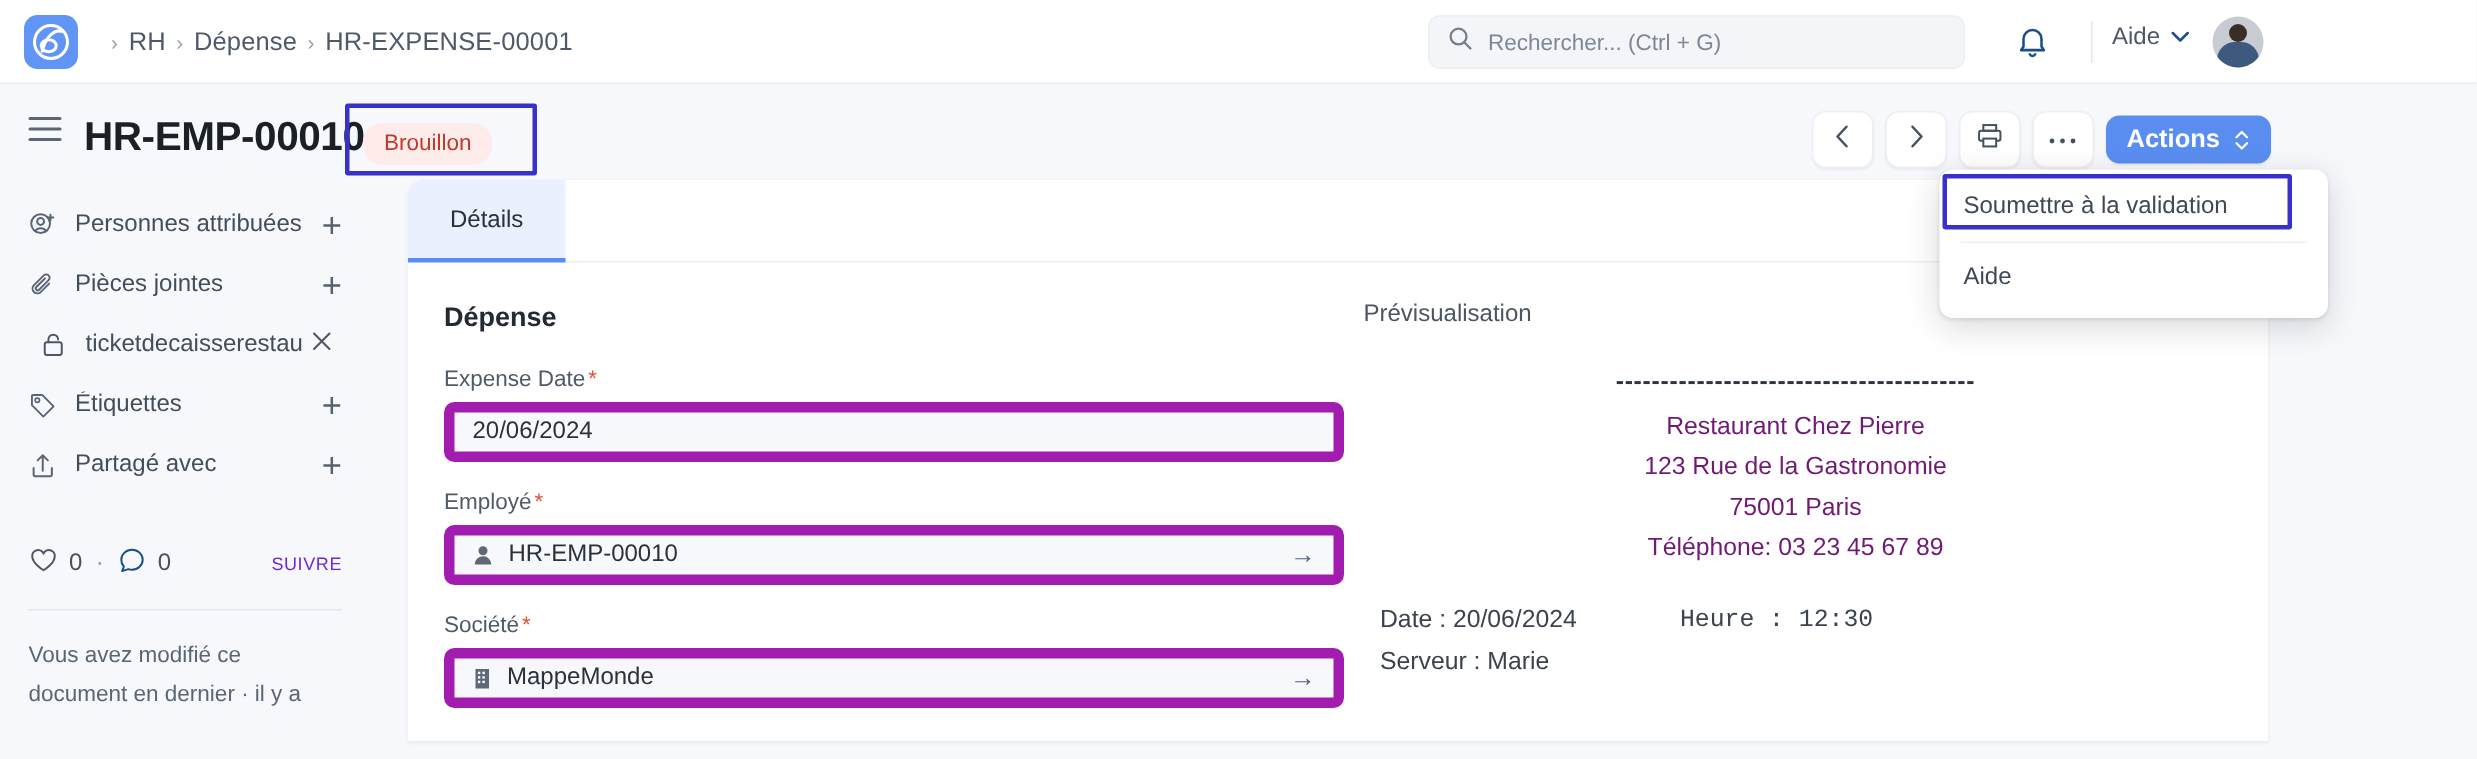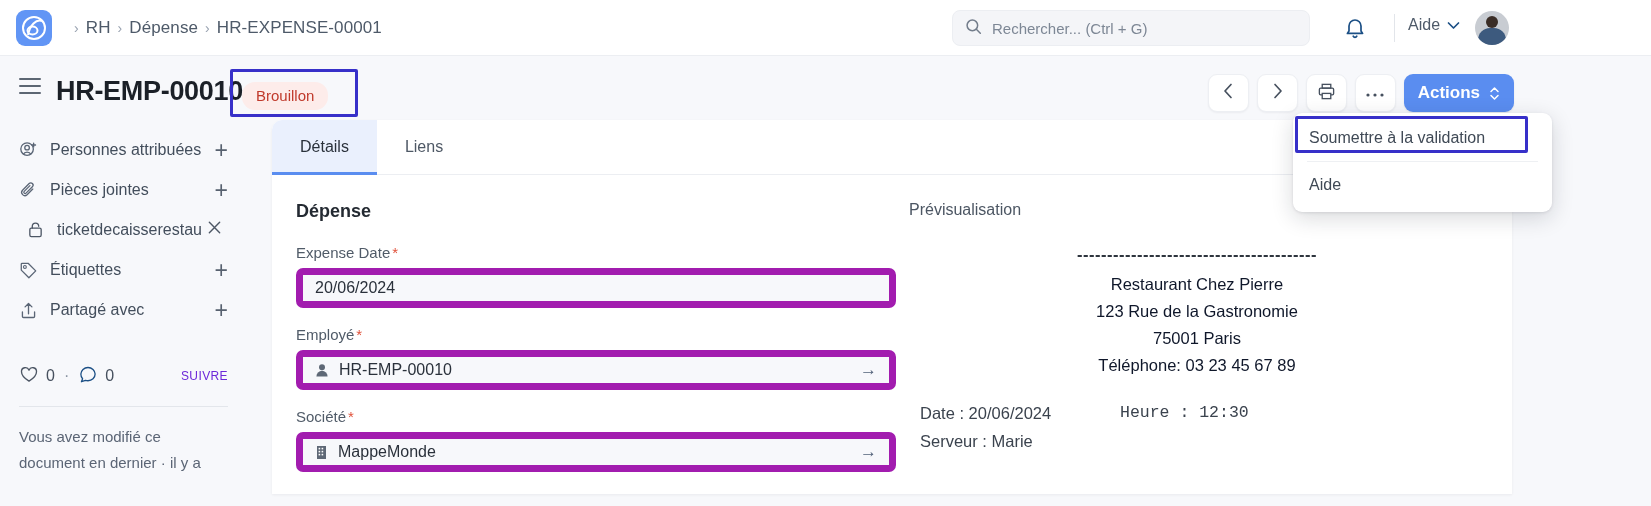--- a/index.html
+++ b/index.html
@@ -97,21 +97,21 @@
   }
   .toolbar { position: absolute; right: 137px; top: 18px; display: flex; gap: 8px; align-items: center; }
   .tb-btn {
     width: 41px; height: 38px; border-radius: 9px;
     background: #ffffff; border: 1px solid #edeff3;
     display: flex; align-items: center; justify-content: center;
     cursor: pointer; color: #4a5565;
     box-shadow: 0 1px 2px rgba(16,24,40,.05);
   }
   .actions-btn {
-    height: 38px; border-radius: 9px; background: #5a8df0;
+    height: 32px; border-radius: 9px; background: #5a8df0;
     color: #fff; font-size: 17px; font-weight: bold;
     display: flex; align-items: center; gap: 9px;
     padding: 0 14px; cursor: pointer; white-space: nowrap;
     box-shadow: 0 1px 2px rgba(16,24,40,.08);
   }
   .actions-btn .caret { display: flex; flex-direction: column; line-height: 6px; font-size: 11px; }
 
   
   .dropdown {
     position: absolute; left: 1293px; top: 113px;
@@ -194,21 +194,21 @@
     display: flex; align-items: center; padding: 0 12px;
     font-size: 16px; color: #2a313b;
   }
   .field-ctl .lico { margin-right: 10px; color: #5e6876; display: flex; align-items: center; }
   .field-ctl .arrow { margin-left: auto; color: #53627a; font-size: 17px; cursor: pointer; }
 
   
   .prev-label { font-size: 16px; color: #4c5663; margin-bottom: 22px; padding-left: 3px; }
   .receipt { text-align: center; font-size: 16.5px; color: #3b434e; line-height: 27px; }
   .receipt .dashes { letter-spacing: .5px; color: #2e353e; margin-bottom: 3px; font-weight: bold; }
-  .receipt .bold-line { color: #0f172a; }
+  .receipt .bold-line { color: #701a75; }
   .receipt-meta {
     margin-top: 20px; display: flex; font-size: 16.5px; color: #3b434e;
     padding-left: 14px; line-height: 28px;
   }
   .receipt-meta .mcol1 { width: 200px; text-align: left; }
   .receipt-meta .mcol2 { text-align: left; font-family: Liberation Mono, monospace; }
 </style>
 </head>
 <body>
 
@@ -406,21 +406,20 @@
       <span class="follow">SUIVRE</span>
     </div>
 
     <div class="side-hr"></div>
     <div class="side-note">Vous avez modifié ce document en dernier · il y a</div>
   </div>
 
   <div class="card">
     <div class="tabs">
       <div class="tab active">Détails</div>
-      <div class="tab">Liens</div>
     </div>
 
     <div class="card-body">
       <div class="col-left">
         <div class="section-title">Dépense</div>
 
         <div class="field">
           <div class="field-label">
             <span>Expense Date</span><span class="req">*</span>
           </div>

